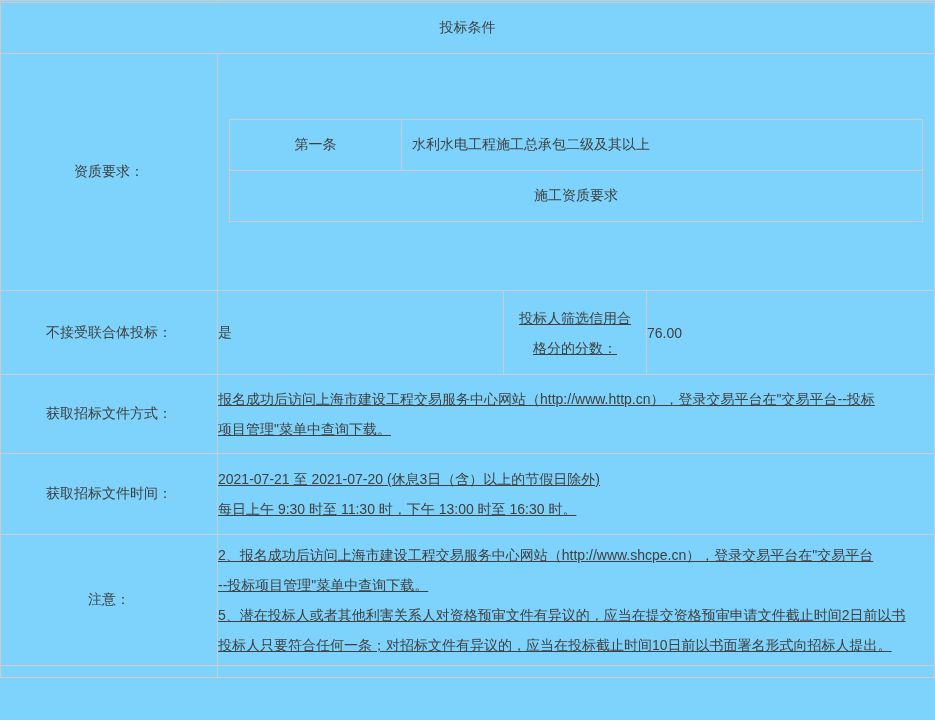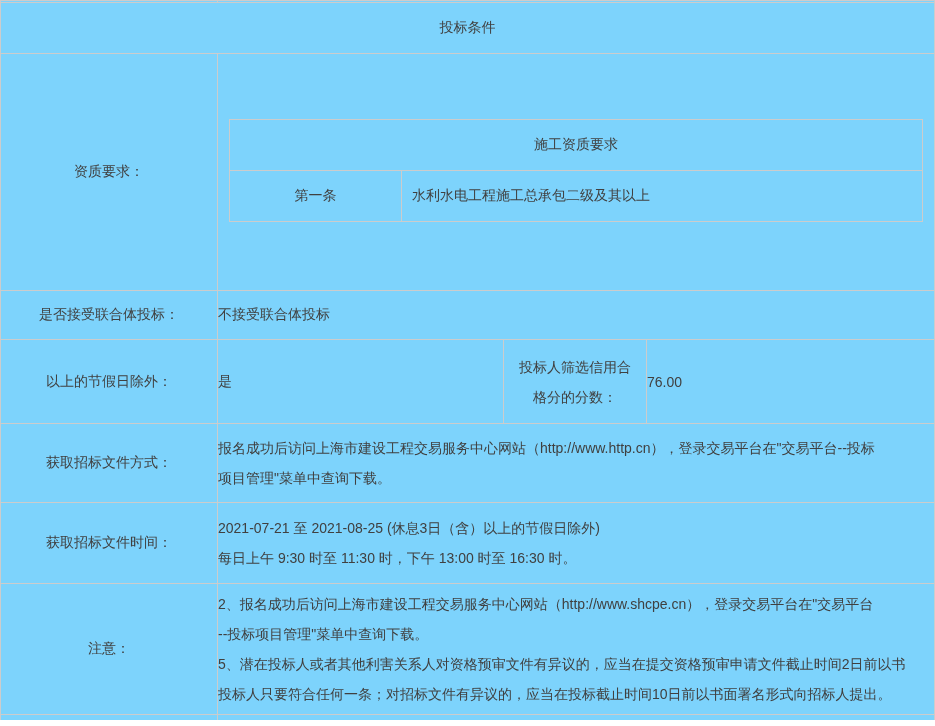--- a/index.html
+++ b/index.html
@@ -32,21 +32,21 @@
   tr.r-consortium   { height: 49px; }
   tr.r-screening    { height: 84px; }
   tr.r-method       { height: 79px; }
   tr.r-time         { height: 81px; }
   tr.r-notice       { height: 131px; }
   tr.r-sliver-bot   { height: 12px; }
 
   td.lbl { text-align: center; padding: 0 8px 0 2px; white-space: nowrap; }
   td.val { text-align: left;  padding: 0 10px 0 9px; }
   td.center { text-align: center; }
-  .line { line-height: 30px; white-space: nowrap; }
+  .line { line-height: 30px; white-space: nowrap; text-decoration: underline; }
 
   table.nested {
     border-collapse: collapse;
     table-layout: fixed;
     width: 693px;
     margin: 39px 0 43px 11px;
   }
   table.nested td {
     border: 1px solid #cccccc;
     vertical-align: middle;
@@ -80,58 +80,54 @@
       <tr class="r-qual">
         <td class="lbl">资质要求：</td>
         <td colspan="3">
           <table class="nested">
             <colgroup>
               <col style="width:172px">
               <col style="width:521px">
             </colgroup>
             <tbody>
               <tr>
-                <td colspan="2" class="n-center">施工资质要求</td>
+                <td class="n-center">第一条</td>
+                <td class="n-val">水利水电工程施工总承包二级及其以上</td>
               </tr>
               <tr>
-                <td class="n-center">第一条</td>
-                <td class="n-val">水利水电工程施工总承包二级及其以上</td>
+                <td colspan="2" class="n-center">施工资质要求</td>
               </tr>
             </tbody>
           </table>
         </td>
       </tr>
 
-      <tr class="r-consortium">
-        <td class="lbl">是否接受联合体投标：</td>
-        <td colspan="3" class="val">不接受联合体投标</td>
-      </tr>
 
       <tr class="r-screening">
-        <td class="lbl">以上的节假日除外：</td>
+        <td class="lbl">不接受联合体投标：</td>
         <td class="val">是</td>
         <td class="lbl">
           <div class="line">投标人筛选信用合</div>
           <div class="line">格分的分数：</div>
         </td>
         <td class="val">76.00</td>
       </tr>
 
       <tr class="r-method">
         <td class="lbl">获取招标文件方式：</td>
         <td colspan="3" class="val">
           <div class="line">报名成功后访问上海市建设工程交易服务中心网站（http://www.http.cn），登录交易平台在"交易平台--投标</div>
           <div class="line">项目管理"菜单中查询下载。</div>
         </td>
       </tr>
 
       <tr class="r-time">
         <td class="lbl">获取招标文件时间：</td>
         <td colspan="3" class="val">
-          <div class="line">2021-07-21 至 2021-08-25 (休息3日（含）以上的节假日除外)</div>
+          <div class="line">2021-07-21 至 2021-07-20 (休息3日（含）以上的节假日除外)</div>
           <div class="line">每日上午 9:30 时至 11:30 时，下午 13:00 时至 16:30 时。</div>
         </td>
       </tr>
 
       <tr class="r-notice">
         <td class="lbl">注意：</td>
         <td colspan="3" class="val">
           <div class="line">2、报名成功后访问上海市建设工程交易服务中心网站（http://www.shcpe.cn），登录交易平台在"交易平台</div>
           <div class="line">--投标项目管理"菜单中查询下载。</div>
           <div class="line">5、潜在投标人或者其他利害关系人对资格预审文件有异议的，应当在提交资格预审申请文件截止时间2日前以书</div>

